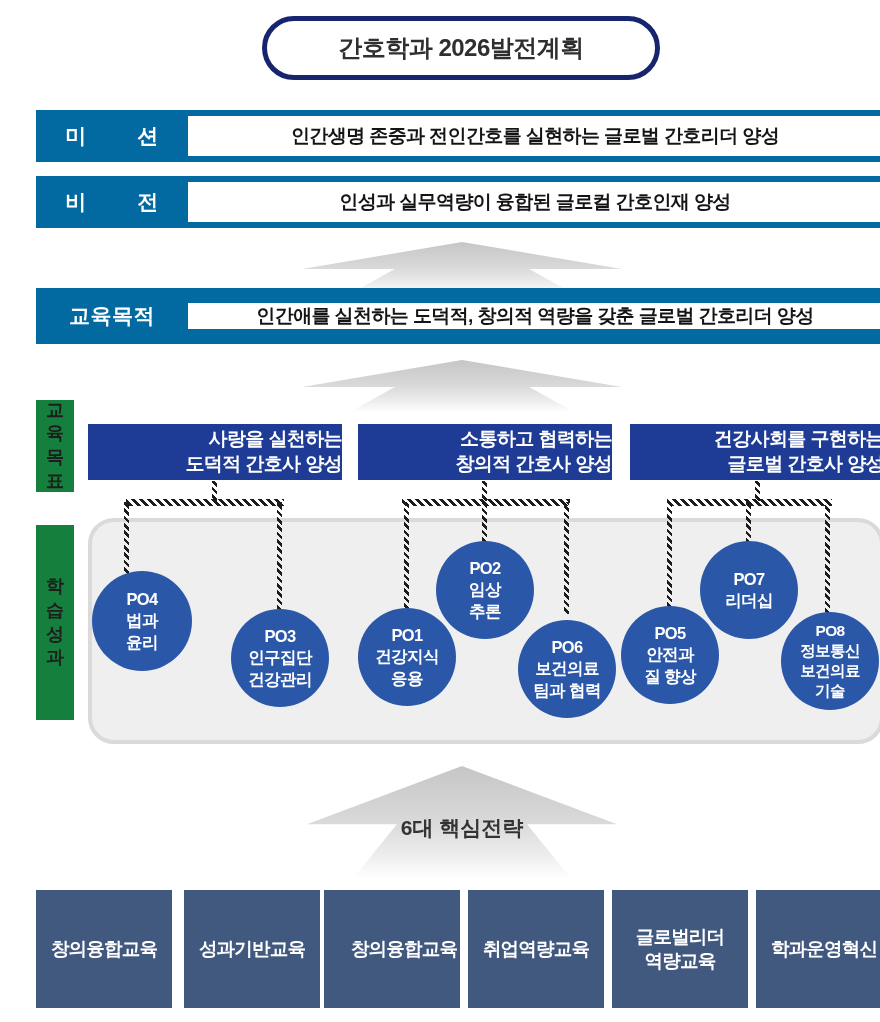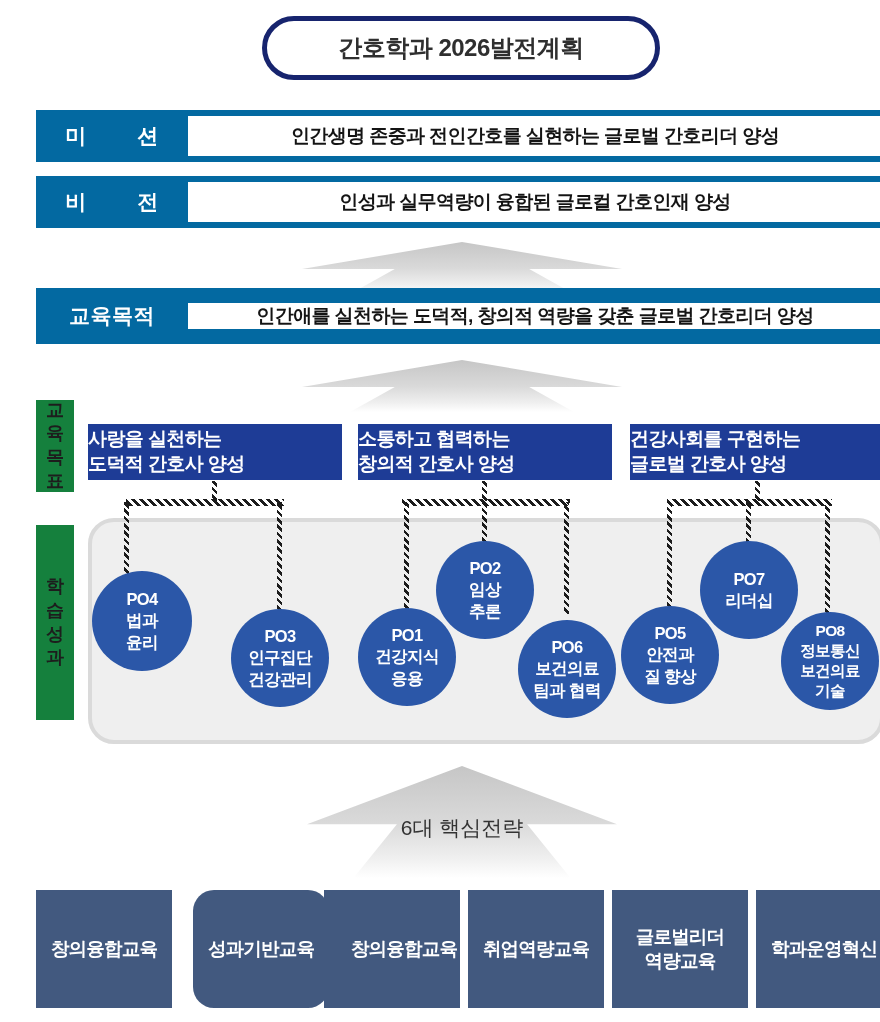--- a/index.html
+++ b/index.html
@@ -31,35 +31,35 @@
   }
 
   
   .up-arrow {
     position:absolute;
     clip-path:polygon(50% 0%, 100% 52%, 71% 52%, 85% 100%, 15% 100%, 29% 52%, 0% 52%);
     background:linear-gradient(180deg,#c6c6c6 0%,#d9d9d9 50%,#efefef 82%,rgba(255,255,255,0) 100%);
   }
   .up-arrow .arrow-text {
     position:absolute; left:0; width:100%; text-align:center;
-    font-size:21px; font-weight:normal; color:#333;
+    font-size:21px; font-weight:bold; color:#333;
   }
 
   
   .side-label {
     position:absolute; left:14px; width:38px; background:#15803d;
     display:flex; align-items:center; justify-content:center;
     color:#1d1d1d; font-size:18px; font-weight:bold;
     padding:8px 10px; word-break:break-all; line-height:1.32; text-align:center;
   }
 
   
   .goal-box {
     position:absolute; top:424px; width:254px; height:56px; background:#1e3c96;
-    display:flex; flex-direction:column; align-items:flex-start; justify-content:center;
+    display:flex; flex-direction:column; align-items:flex-end; justify-content:center;
     color:#fff; font-size:19px; font-weight:bold; line-height:1.3; letter-spacing:-0.6px;
     text-align:center;
   }
 
   
   .hatch-v {
     position:absolute; width:5px; z-index:2;
     background-image:repeating-linear-gradient(45deg, transparent 0 2.6px, #1c1c1c 2.6px 5.2px);
   }
   .hatch-h {
@@ -194,21 +194,21 @@
     <span>기술</span>
   </div>
 
   <div class="up-arrow" style="left:285px; top:766px; width:310px; height:112px;">
     <span class="arrow-text" style="top:48px;">6대 핵심전략</span>
   </div>
 
   <div class="strat-box" style="left:14px;">
     <span>창의융합교육</span>
   </div>
-  <div class="strat-box" style="left:171px;border-radius:21px;">
+  <div class="strat-box" style="left:162px;">
     <span>성과기반교육</span>
   </div>
   <div class="strat-box" style="left:302px;padding-left:24px;">
     <span>창의융합교육</span>
   </div>
   <div class="strat-box" style="left:446px;">
     <span>취업역량교육</span>
   </div>
   <div class="strat-box" style="left:590px;">
     <span>글로벌리더</span>

